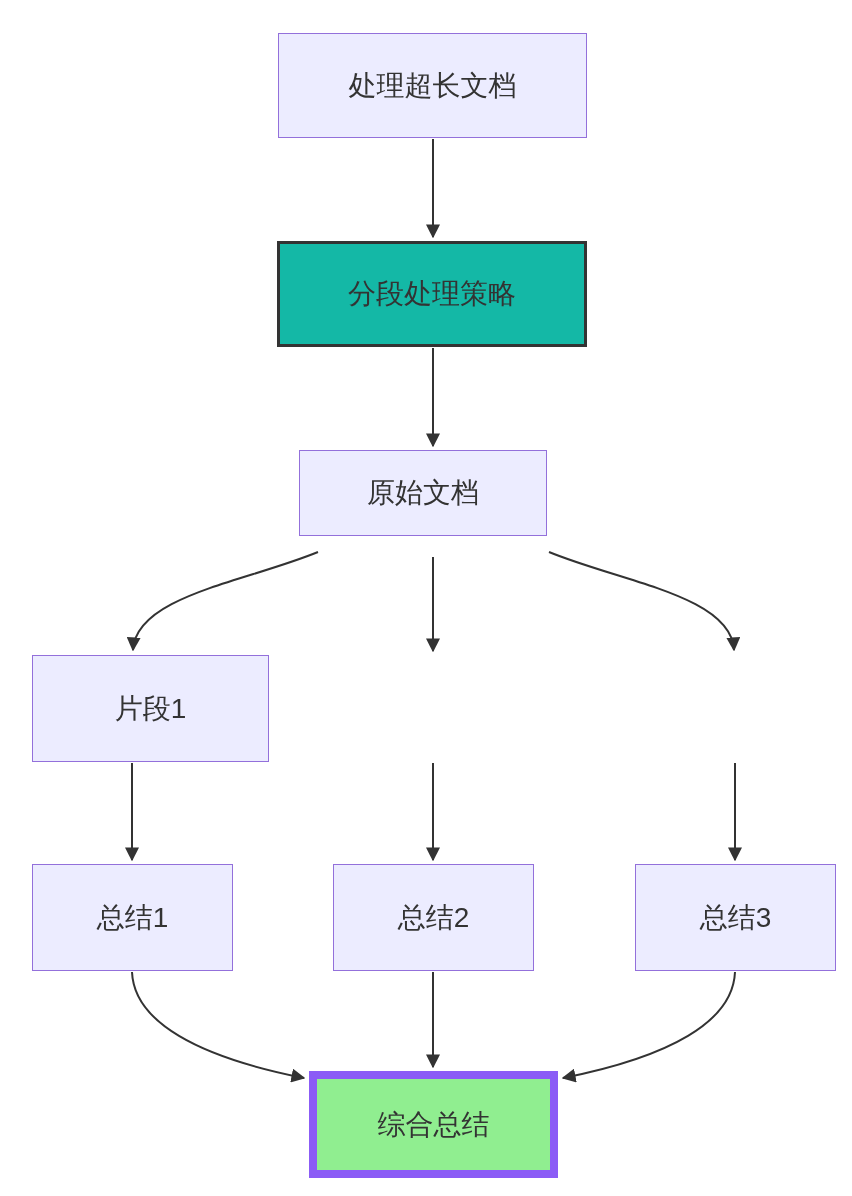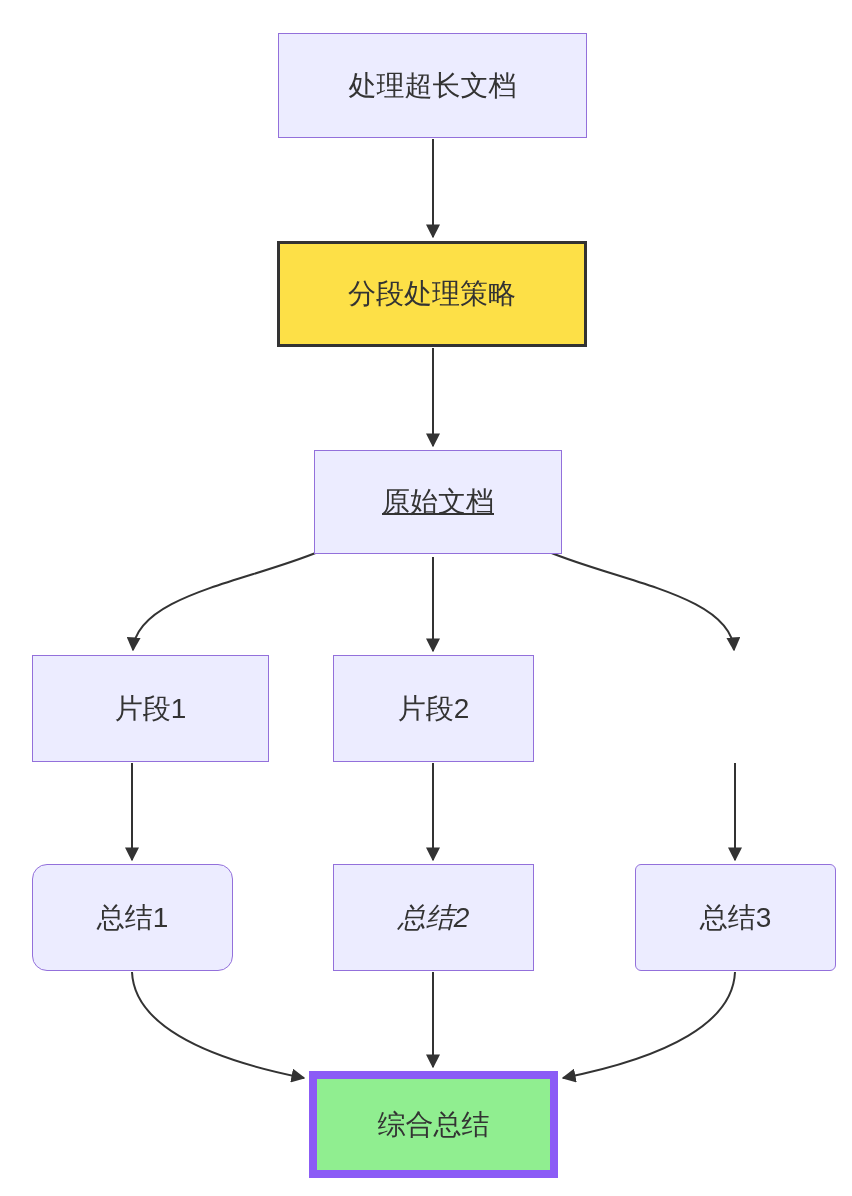--- a/index.html
+++ b/index.html
@@ -30,37 +30,37 @@
     justify-content: center;
     background: #ECECFF;
     border: 1.5px solid #9370DB;
     color: #333333;
     font-size: 28px;
     line-height: 1.2;
     text-align: right;
     white-space: nowrap;
   }
   .node.highlight {
-    background: #fde047;
+    background: #14b8a6;
     border: 3px solid #333333;
   }
   .node.result {
     background: #90EE90;
     border: 8px solid #8b5cf6;
   }
   
   .n-a  { left: 278px; top: 33px;   width: 309px; height: 105px; }
   .n-b  { left: 277px; top: 241px;  width: 310px; height: 106px; }
-  .n-c  { left: 314px; top: 450px;  width: 248px; height: 104px; text-decoration: underline; }
+  .n-c  { left: 299px; top: 450px;  width: 248px; height: 86px; }
   .n-d1 { left: 32px;  top: 655px;  width: 237px; height: 107px; }
   .n-d2 { left: 333px; top: 655px;  width: 201px; height: 107px; }
   .n-d3 { left: 635px; top: 655px;  width: 201px; height: 107px; }
-  .n-e1 { left: 32px;  top: 864px;  width: 201px; height: 107px; border-radius: 15px; }
-  .n-e2 { left: 333px; top: 864px;  width: 201px; height: 107px; font-style: italic; }
-  .n-e3 { left: 635px; top: 864px;  width: 201px; height: 107px; border-radius: 6px; }
+  .n-e1 { left: 32px;  top: 864px;  width: 201px; height: 107px; }
+  .n-e2 { left: 333px; top: 864px;  width: 201px; height: 107px; }
+  .n-e3 { left: 635px; top: 864px;  width: 201px; height: 107px; }
   .n-f  { left: 309px; top: 1071px; width: 249px; height: 107px; }
   .edge {
     fill: none;
     stroke-width: 2px;
   }
 </style>
 </head>
 <body>
 
 <div class="canvas">
@@ -97,23 +97,20 @@
   </div>
 
   <div class="node n-c">
     <span>原始文档</span>
   </div>
 
   <div class="node n-d1">
     <span>片段1</span>
   </div>
 
-  <div class="node n-d2">
-    <span>片段2</span>
-  </div>
 
 
   <div class="node n-e1">
     <span>总结1</span>
   </div>
 
   <div class="node n-e2">
     <span>总结2</span>
   </div>
 

